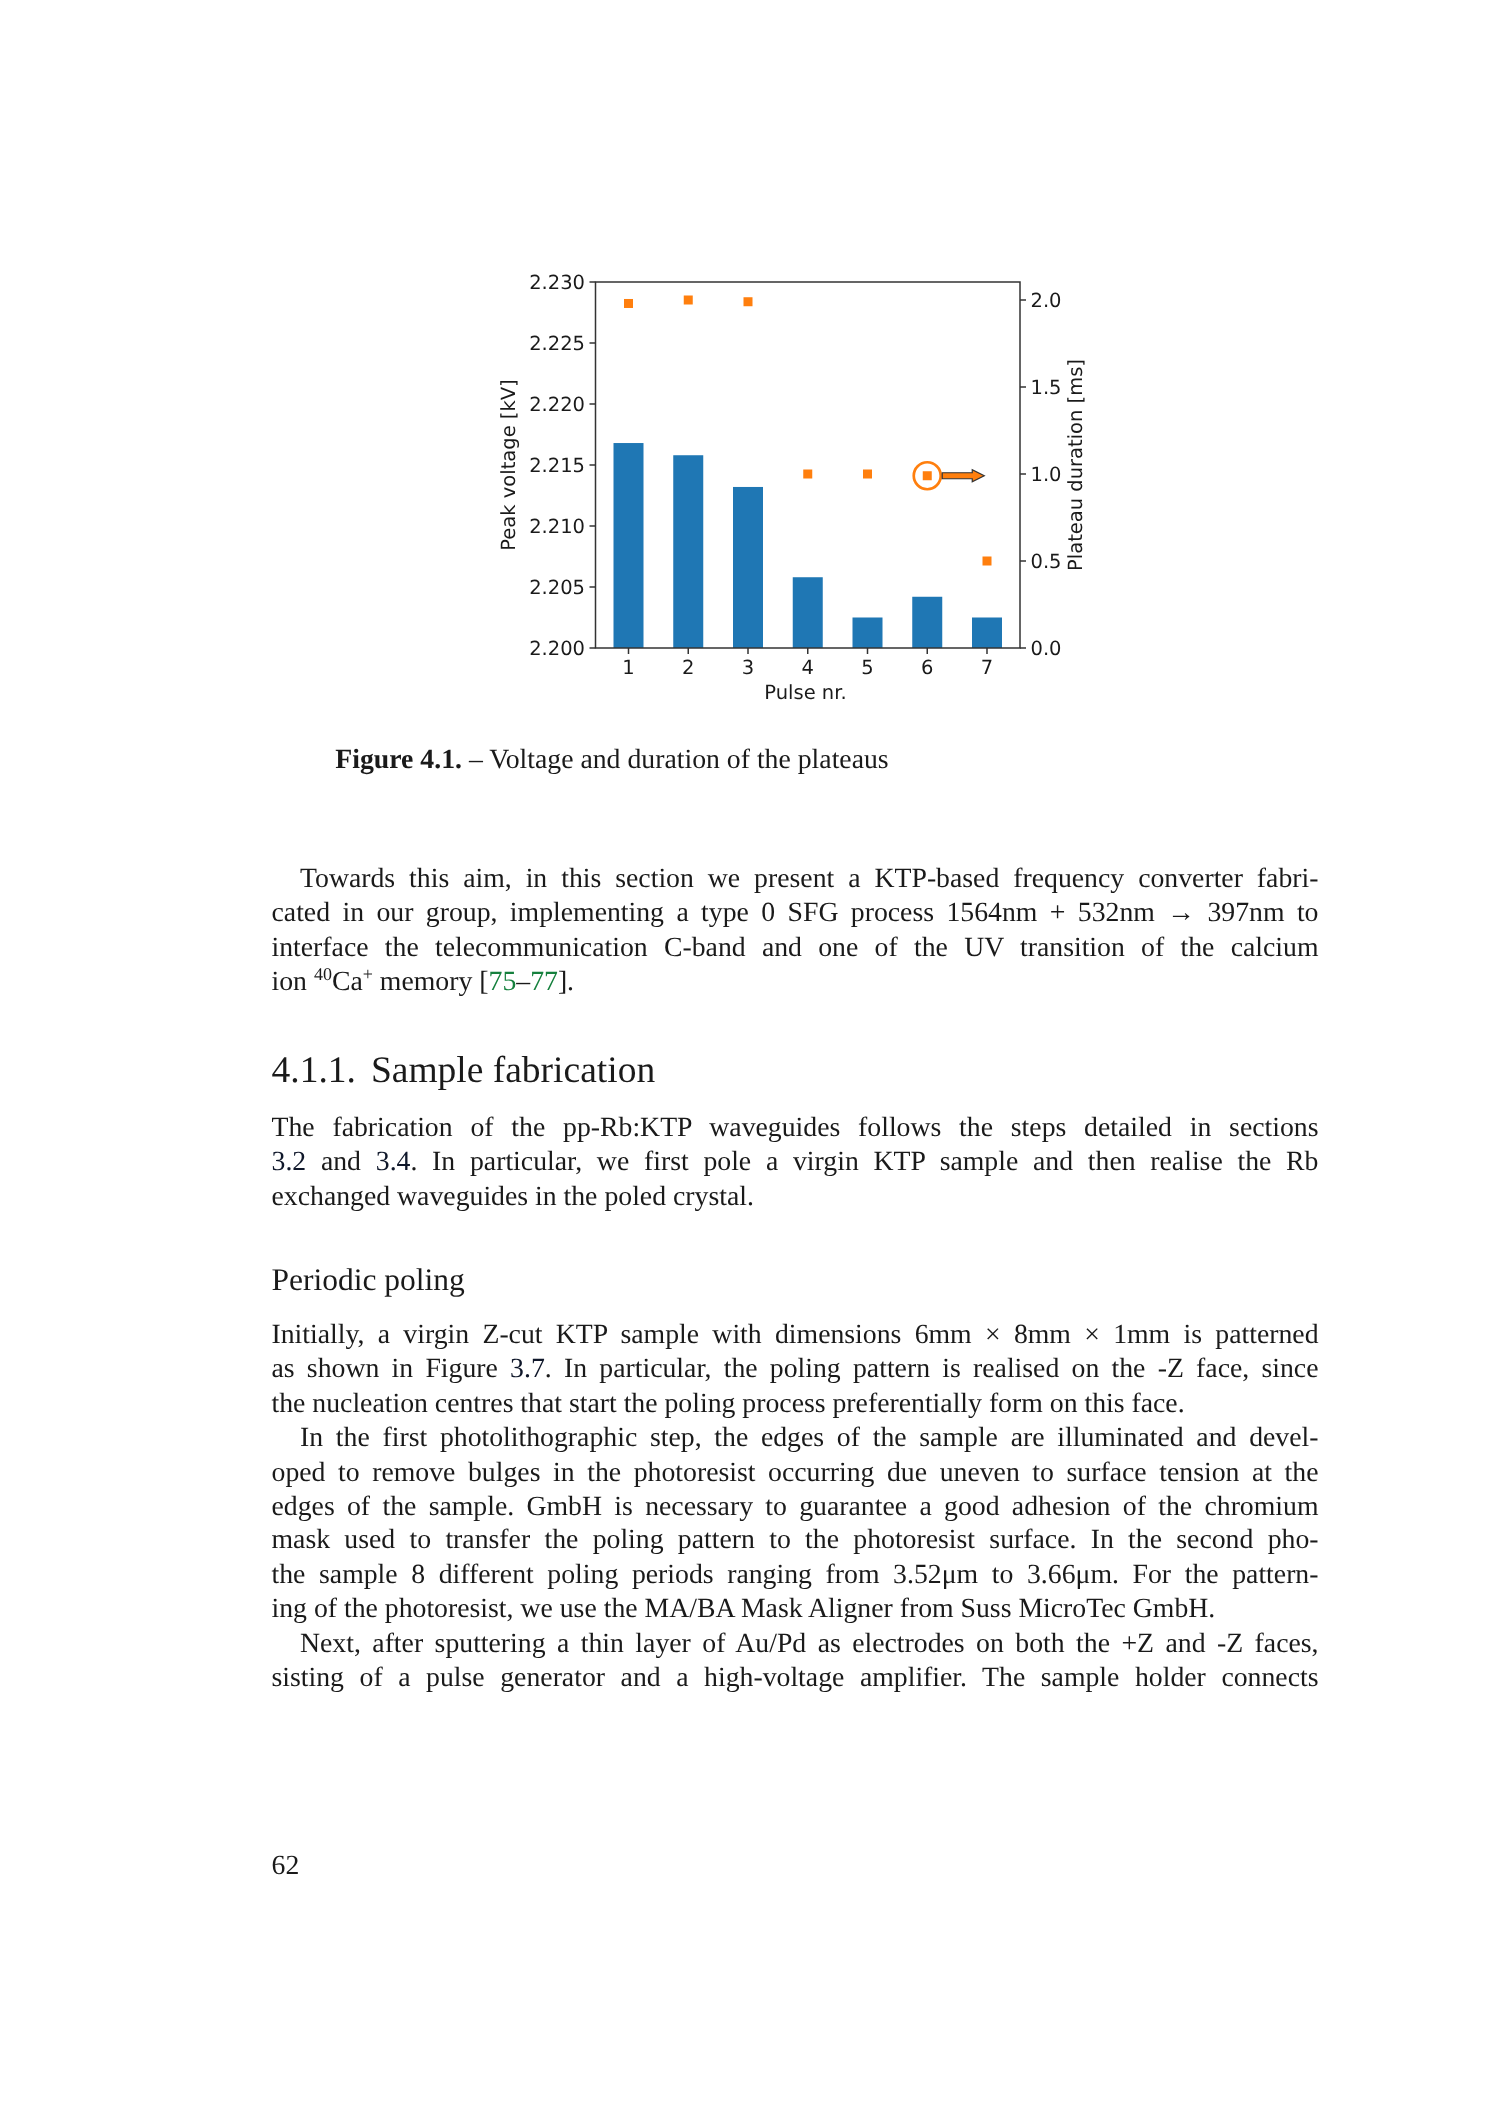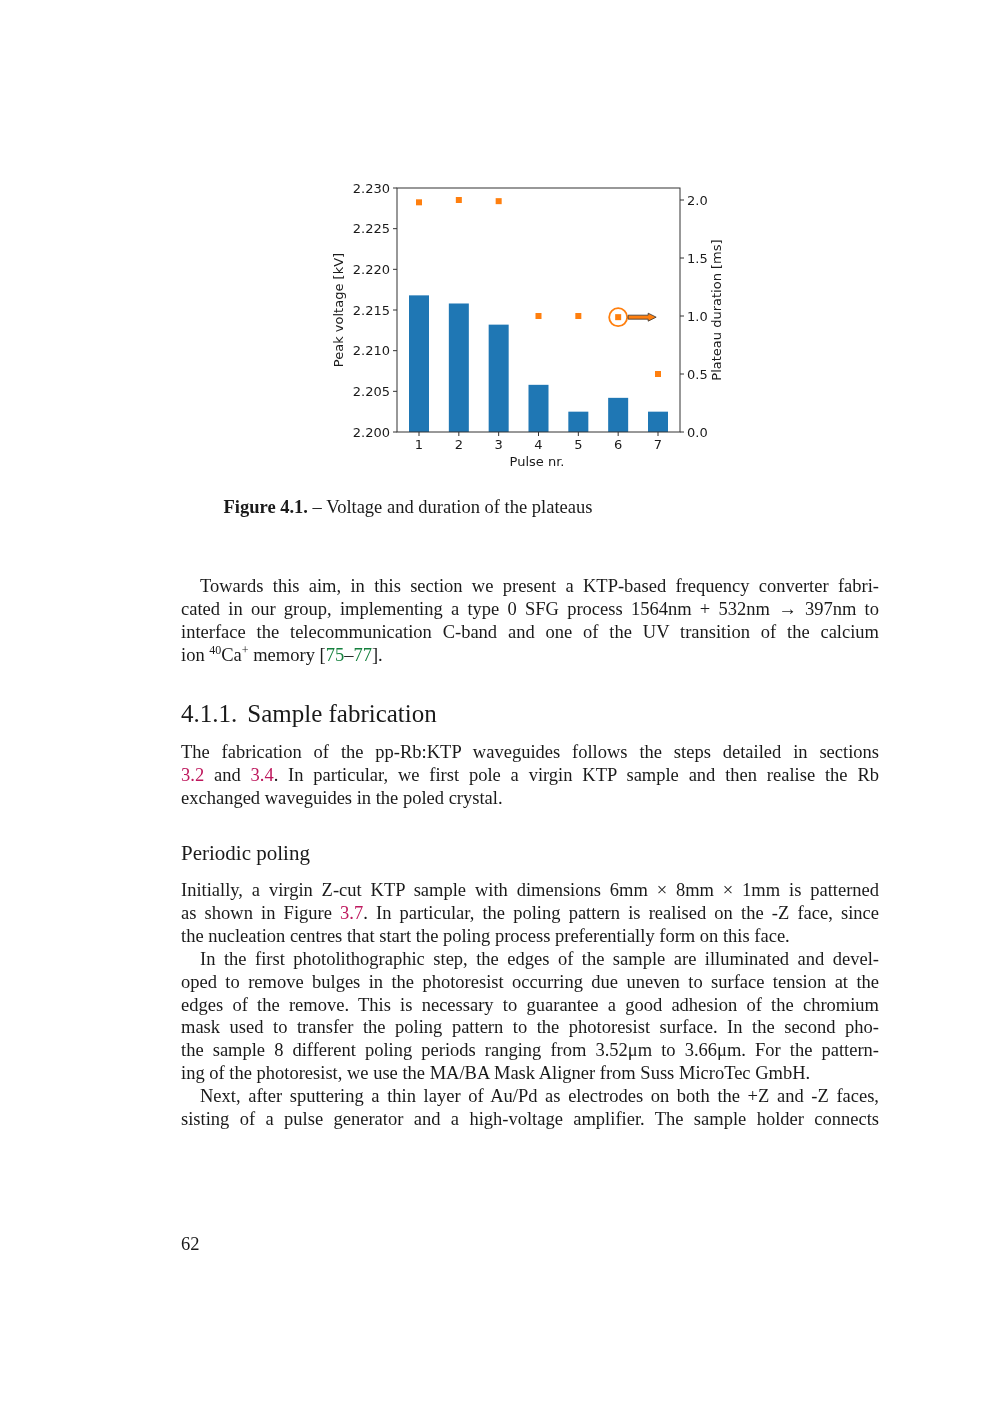--- a/index.html
+++ b/index.html
@@ -7,21 +7,21 @@
          font-family: "DejaVu Serif", "Liberation Serif", serif; color: #1a1a1a; }
   .page { position: absolute; left: 0; top: 0; width: 1000px; height: 1414px; }
   #chart { position: absolute; left: 325px; top: 175px; width: 420px; height: 300px; }
   #chart text { font-family: "DejaVu Sans", sans-serif; fill: #1a1a1a; }
   .caption { position: absolute; left: 0; width: 816px; top: 497px; text-align: center;
              font-family: "Liberation Serif", serif; font-size: 18.5px; }
   .caption b { font-weight: bold; }
   .text { position: absolute; left: 181px; width: 698px; font-family: "Liberation Serif", serif;
           font-size: 18.5px; line-height: 22.9px; text-align: justify; }
   .indent { text-indent: 19px; }
-  .link-blue { color: #be185d; }
+  .link-blue { color: #0f172a; }
   .link-orange { color: #15803d; }
   sup { font-size: 12px; line-height: 0; vertical-align: 7px; }
   .h-section { position: absolute; left: 181px; top: 700px; font-family: "Liberation Serif", serif;
                font-size: 25px; }
   .h-section .num { margin-right: 10px; }
   .h-sub { position: absolute; left: 181px; top: 841px; font-family: "Liberation Serif", serif;
            font-size: 21px; }
   .pagenum { position: absolute; left: 181px; top: 1234px; font-family: "Liberation Serif", serif;
              font-size: 18.5px; }
   .justify-line { display: block; text-align: justify; text-align-last: justify; }
@@ -128,21 +128,21 @@
 
   <div class="h-sub">Periodic poling</div>
 
   <div class="text" style="top:879px;">
     <span class="justify-line">Initially, a virgin Z-cut KTP sample with dimensions 6mm × 8mm × 1mm is patterned</span>
     <span class="justify-line"><span>as shown in Figure </span><span class="link-blue">3.7</span><span>. In particular, the poling pattern is realised on the -Z face, since</span></span>
     <span class="last-line">the nucleation centres that start the poling process preferentially form on this face.</span>
 
     <span class="justify-line indent">In the first photolithographic step, the edges of the sample are illuminated and devel-</span>
     <span class="justify-line">oped to remove bulges in the photoresist occurring due uneven to surface tension at the</span>
-    <span class="justify-line">edges of the remove. This is necessary to guarantee a good adhesion of the chromium</span>
+    <span class="justify-line">edges of the sample. GmbH is necessary to guarantee a good adhesion of the chromium</span>
     <span class="justify-line">mask used to transfer the poling pattern to the photoresist surface. In the second pho-</span>
     <span class="justify-line">the sample 8 different poling periods ranging from 3.52μm to 3.66μm. For the pattern-</span>
     <span class="last-line">ing of the photoresist, we use the MA/BA Mask Aligner from Suss MicroTec GmbH.</span>
 
     <span class="justify-line indent">Next, after sputtering a thin layer of Au/Pd as electrodes on both the +Z and -Z faces,</span>
     <span class="justify-line">sisting of a pulse generator and a high-voltage amplifier. The sample holder connects</span>
   </div>
 
   <div class="pagenum">62</div>
 </div>

